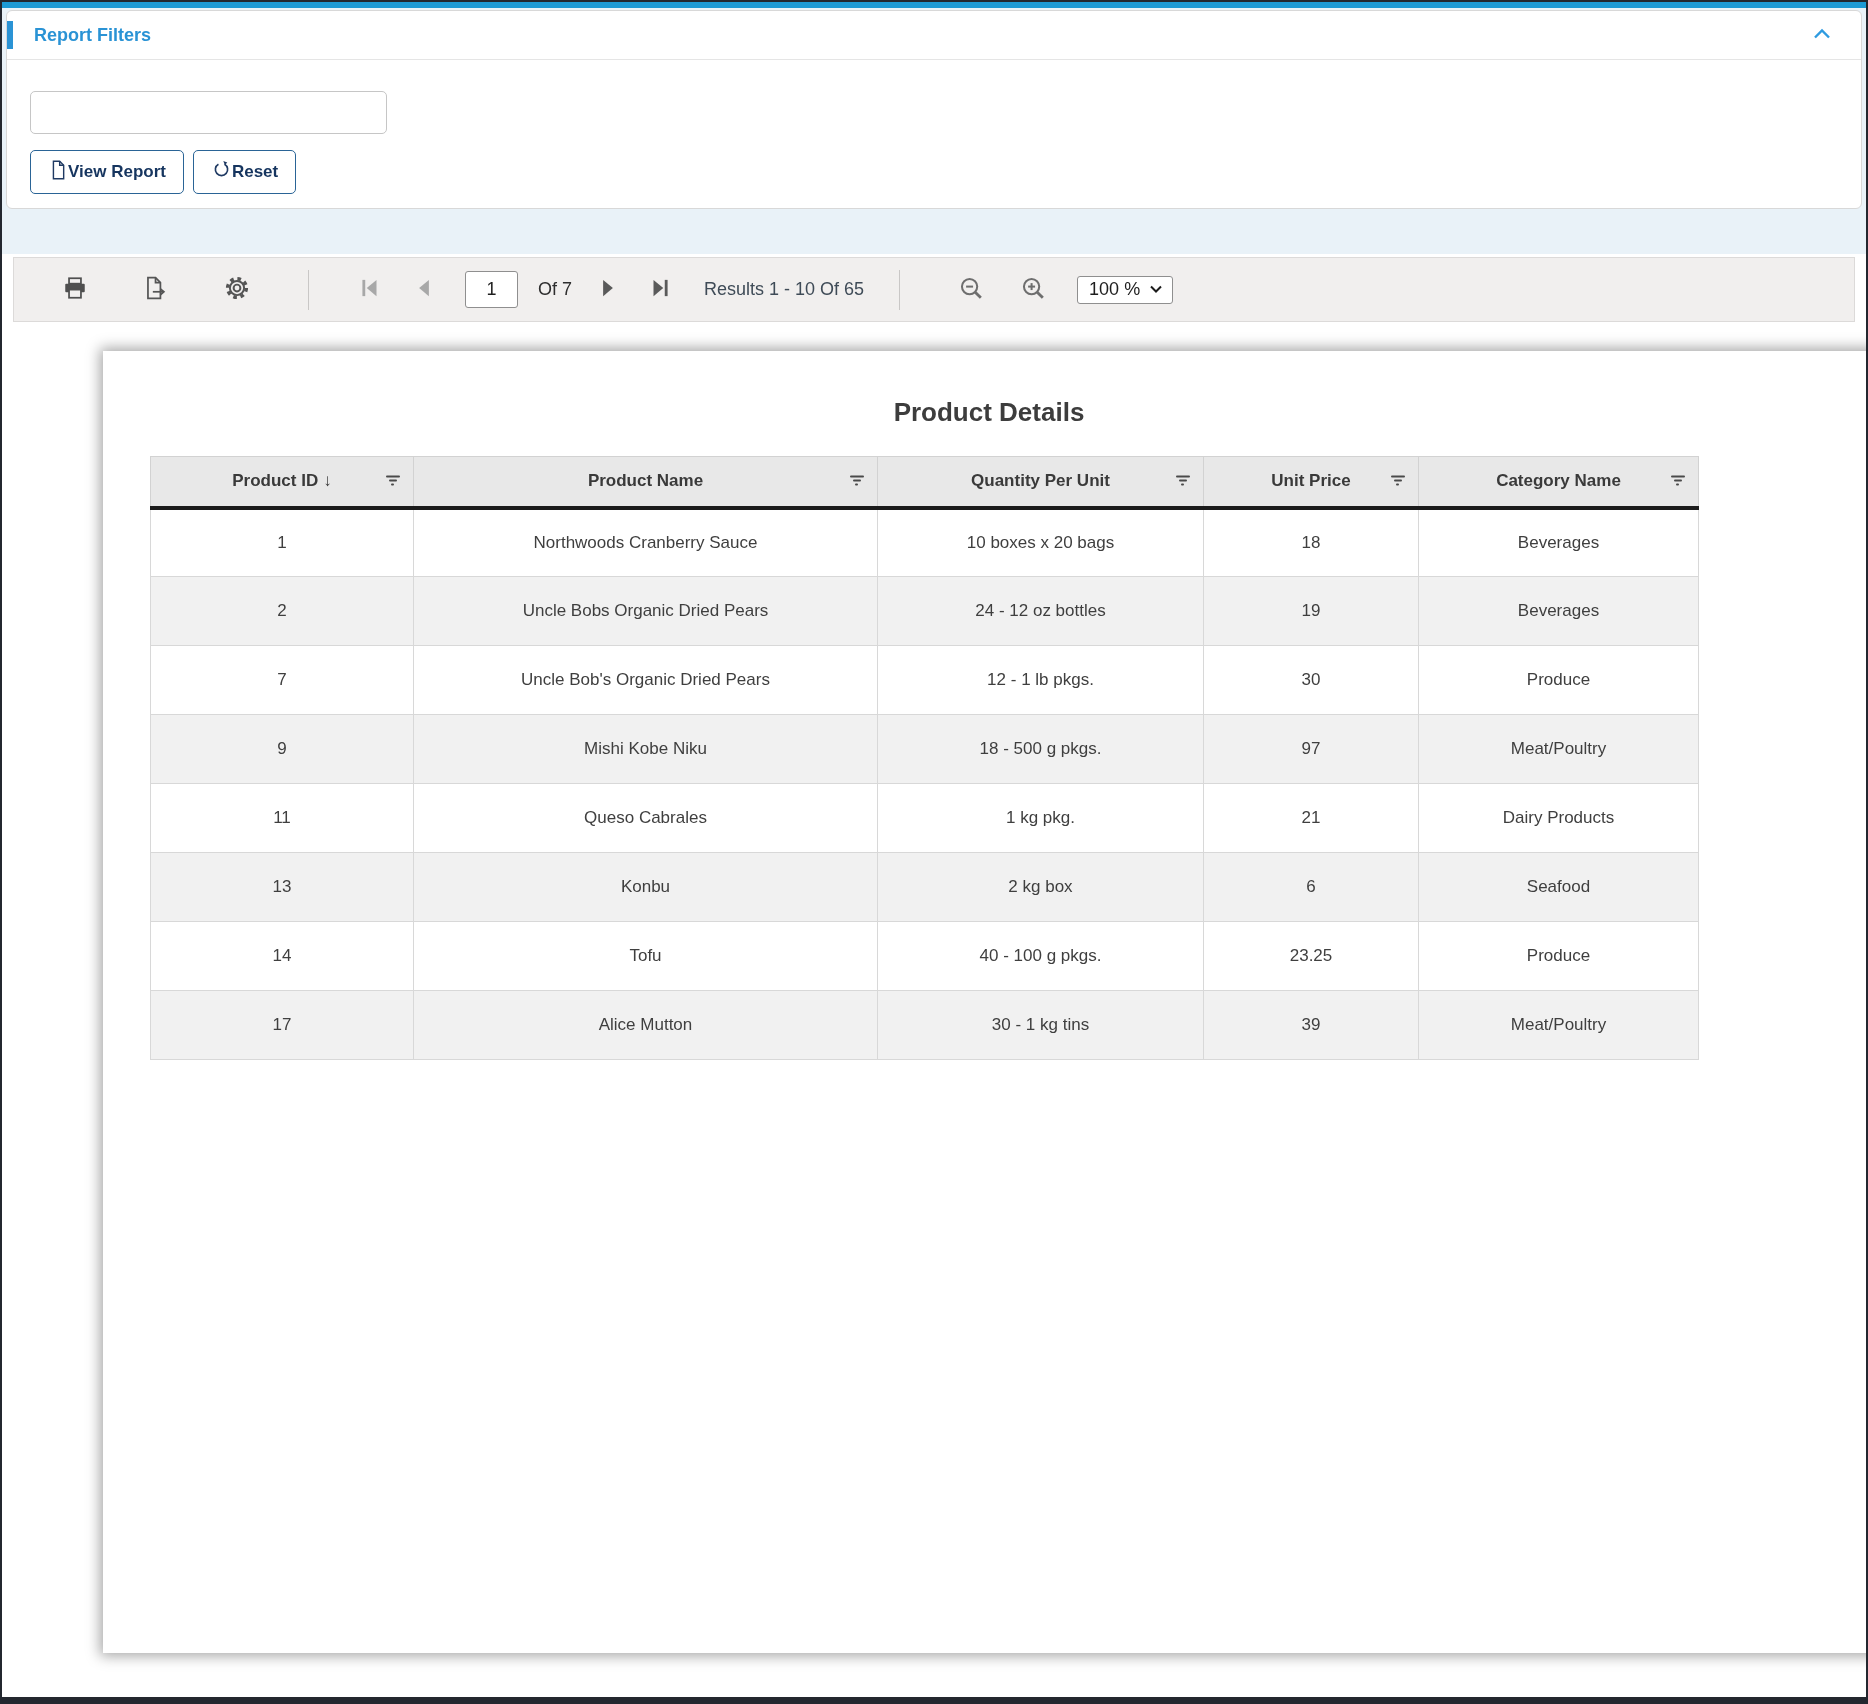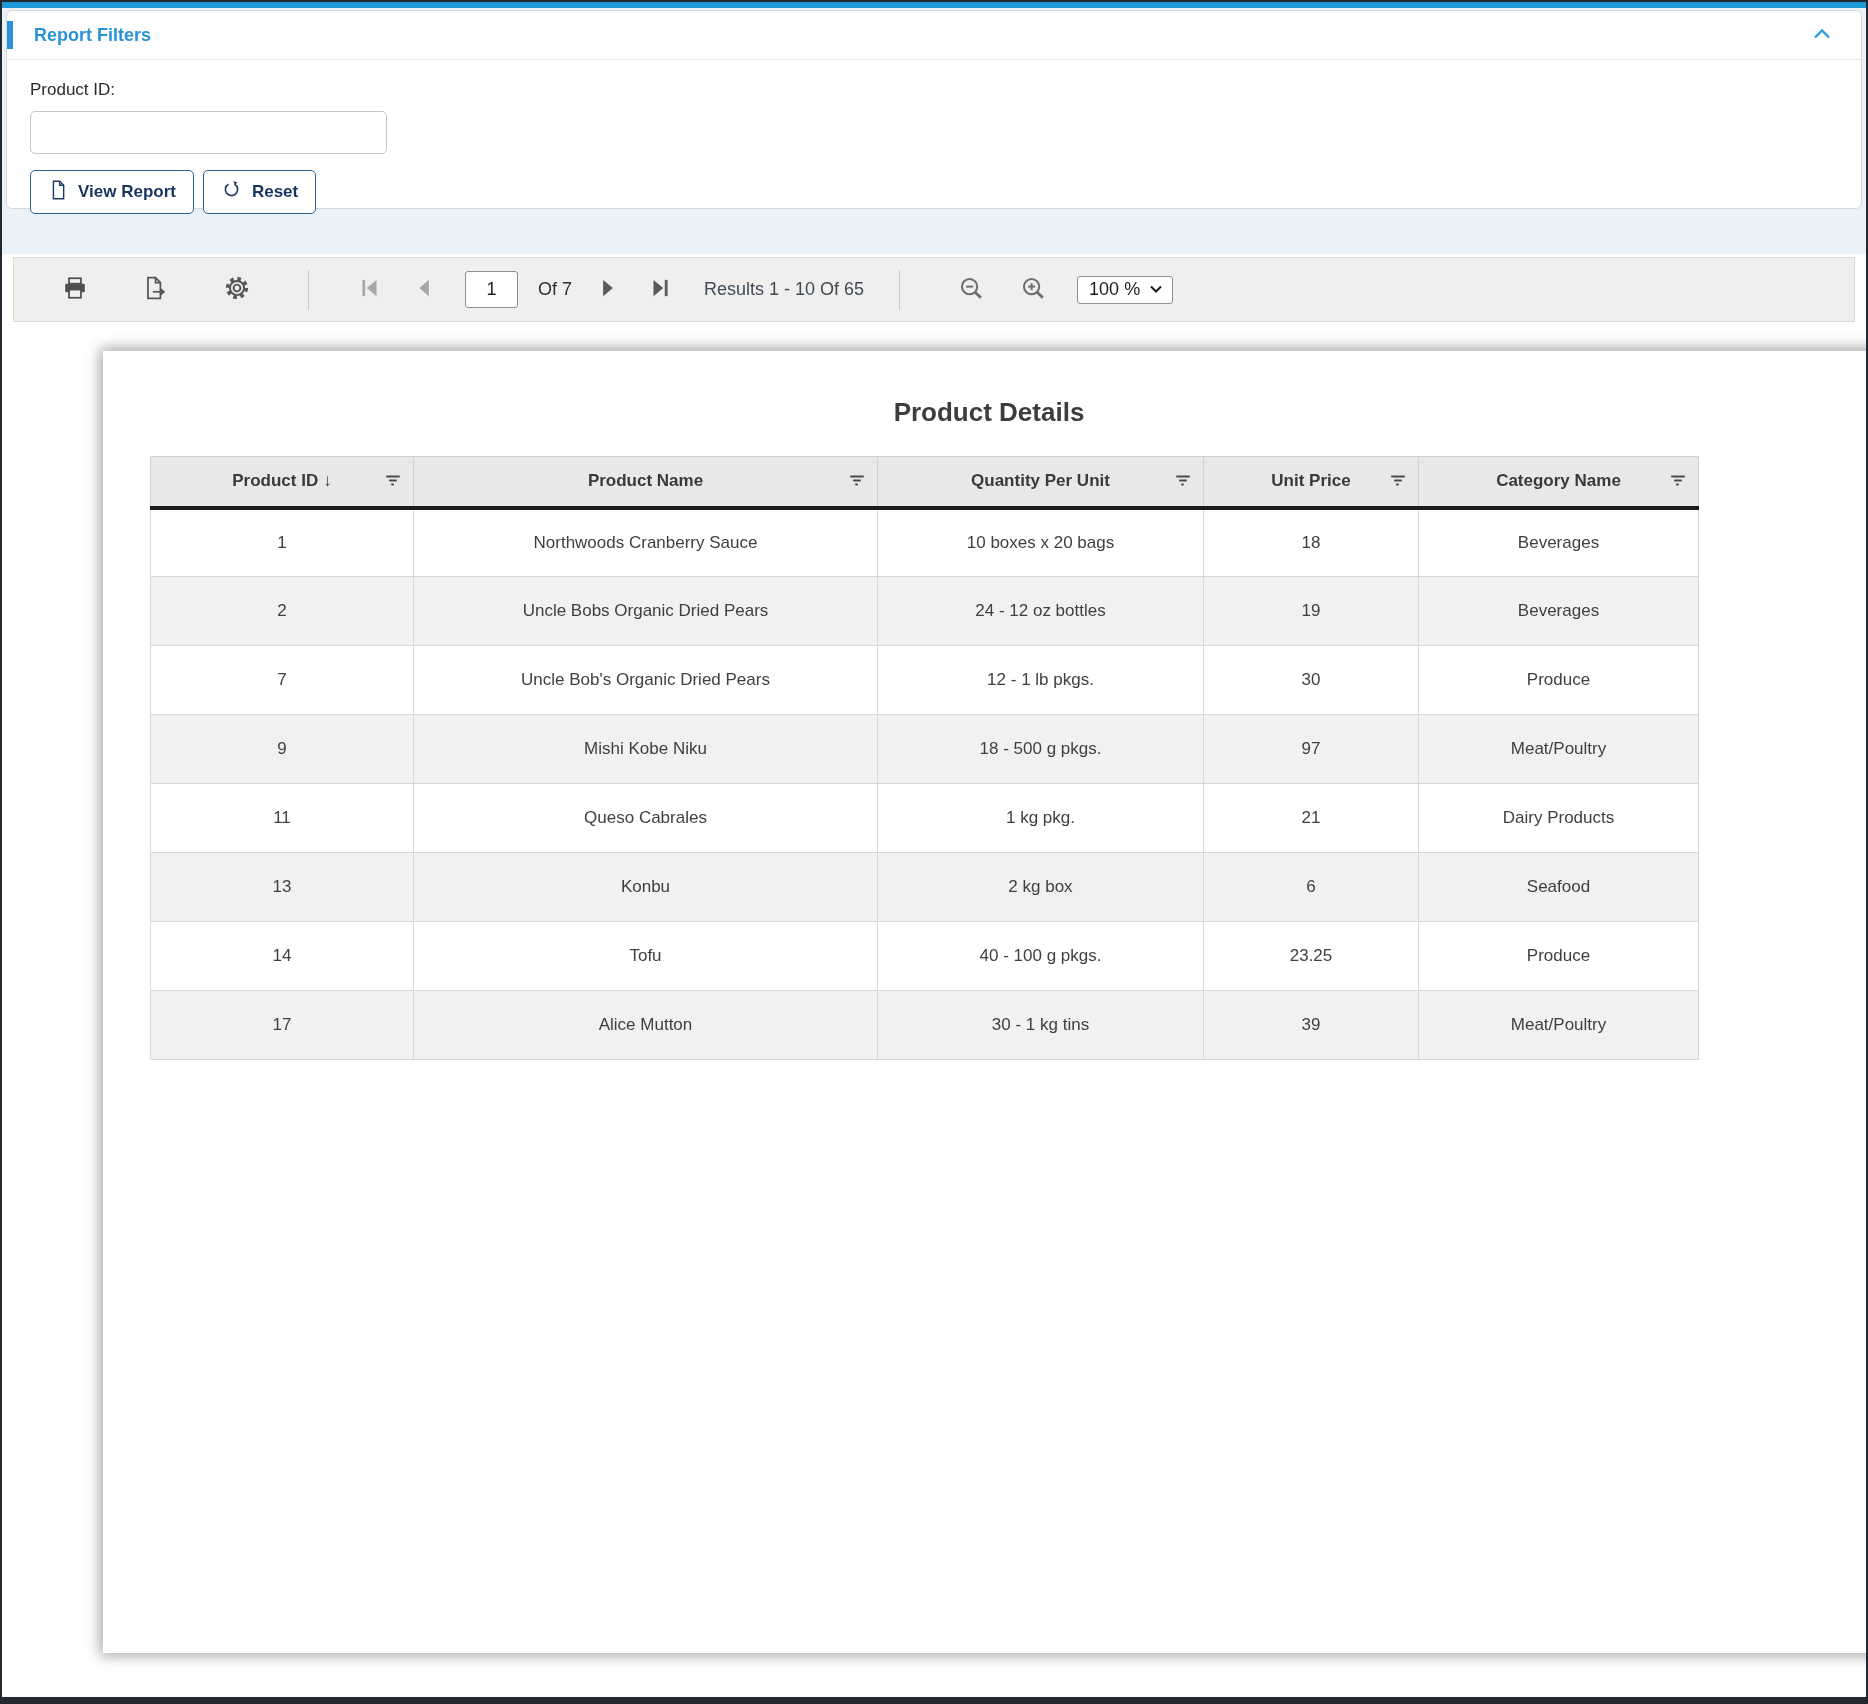--- a/index.html
+++ b/index.html
@@ -23,21 +23,21 @@
   .accent-bar { position:absolute; left:0; top:10px; width:6px; height:28px; background:#2a93d5; }
   .filters-title { margin-left:27px; font-size:18px; font-weight:700; color:#2a93d5; }
   .collapse-btn { position:absolute; right:22px; top:8px; width:34px; height:32px; border:none; background:transparent; cursor:pointer; display:flex; align-items:center; justify-content:center; }
   .filters-body { padding:20px 23px 0; }
   .pid-label { font-size:17px; color:#2b2b2b; display:block; }
   .pid-input { display:block; margin-top:11px; width:357px; height:43px; border:1px solid #c6c6c6; border-radius:5px; font-size:17px; padding:0 12px; color:#333; background:#fff; font-family:inherit; }
   .actions { margin-top:16px; display:flex; gap:9px; }
   .btn {
     height:44px; border:1px solid #2a6496; border-radius:5px; background:#fff;
     color:#16355f; font-size:17px; font-weight:600; font-family:inherit;
-    display:flex; align-items:center; gap:10px; padding:0 17px; cursor:pointer;
+    display:flex; align-items:center; gap:0; padding:0 17px; cursor:pointer;
   }
 
   
   .toolbar {
     position:absolute; top:255px; left:11px; right:11px; height:65px;
     background:#f1efee; border:1px solid #dcdad9;
     display:flex; align-items:center; font-size:18px; color:#333;
   }
   .tb-btn { width:32px; height:32px; border:none; background:transparent; display:flex; align-items:center; justify-content:center; cursor:pointer; padding:0; }
   .tb-divider { width:1px; height:40px; background:#c9c7c6; }
@@ -84,21 +84,20 @@
       <span class="filters-title">Report Filters</span>
       <button class="collapse-btn">
         <span>
           <svg width="28" height="24" viewBox="0 0 24 24">
               <path d="M5 15.5 L12 8.5 L19 15.5" fill="none" stroke="#2e9be0" stroke-width="2.4"></path>
             </svg>
         </span>
       </button>
     </div>
     <div class="filters-body">
-      <label class="pid-label">Product ID:</label>
       <input class="pid-input" type="text" value="" style="">
       <div class="actions">
         <button class="btn">
           <span>
             <svg width="20" height="22" viewBox="0 0 24 26">
                 <path d="M6.5 2.5 h7.5 l4.8 4.8 v16.2 h-12.3 z" fill="none" stroke="#1f3a63" stroke-width="1.7"></path>
                 <path d="M14 2.5 v4.8 h4.8" fill="none" stroke="#1f3a63" stroke-width="1.7"></path>
               </svg>
           </span>
           <span>View Report</span>

